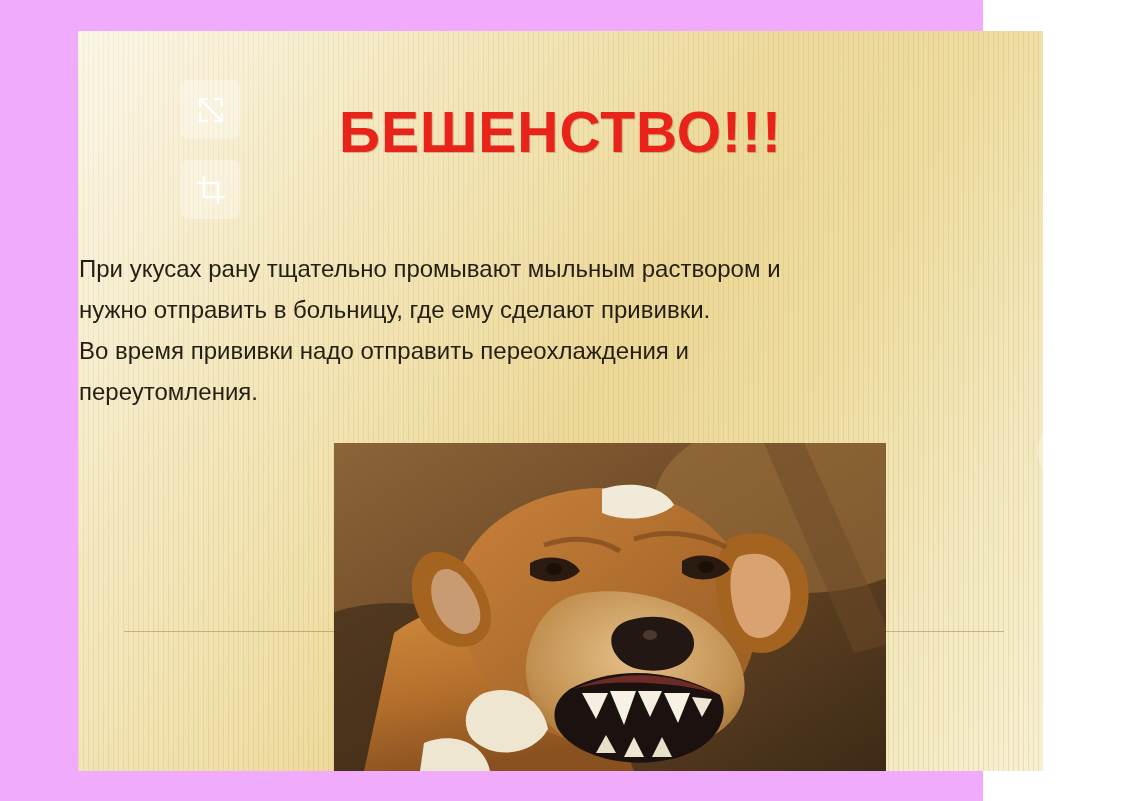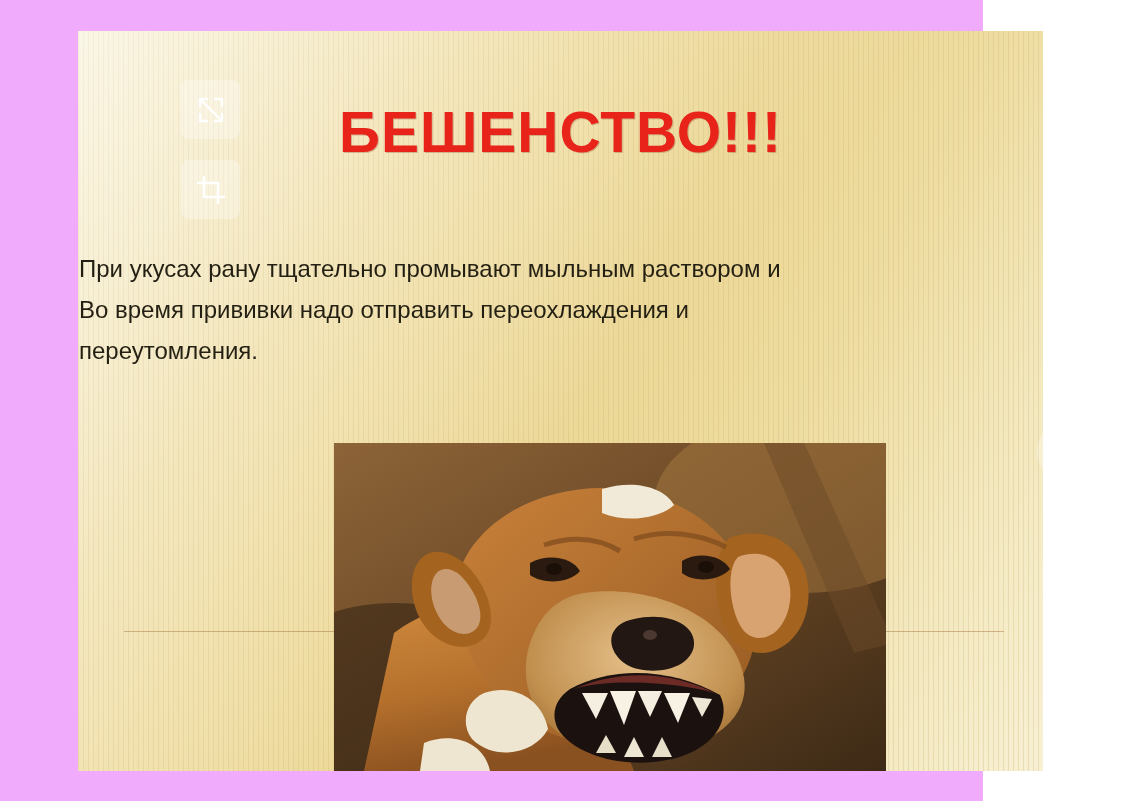--- a/index.html
+++ b/index.html
@@ -127,20 +127,21 @@
 <div id="viewer">
 
   <div id="slide">
 
     <div id="rule"></div>
 
     <div id="title">БЕШЕНСТВО!!!</div>
 
     <div id="body-text">
       <div class="line">При укусах рану тщательно промывают мыльным раствором и</div>
+      <div class="line">нужно отправить в больницу, где ему сделают прививки.</div>
       <div class="line">Во время прививки надо отправить переохлаждения и</div>
       <div class="line">переутомления.</div>
     </div>
 
     <div id="photo">
       <svg class="dogimg" viewBox="0 0 552 328" preserveAspectRatio="none">
         <defs>
           <linearGradient id="bg" x1="0" y1="0" x2="1" y2="1">
             <stop offset="0%" stop-color="#8d6438"></stop>
             <stop offset="45%" stop-color="#6d4a27"></stop>

